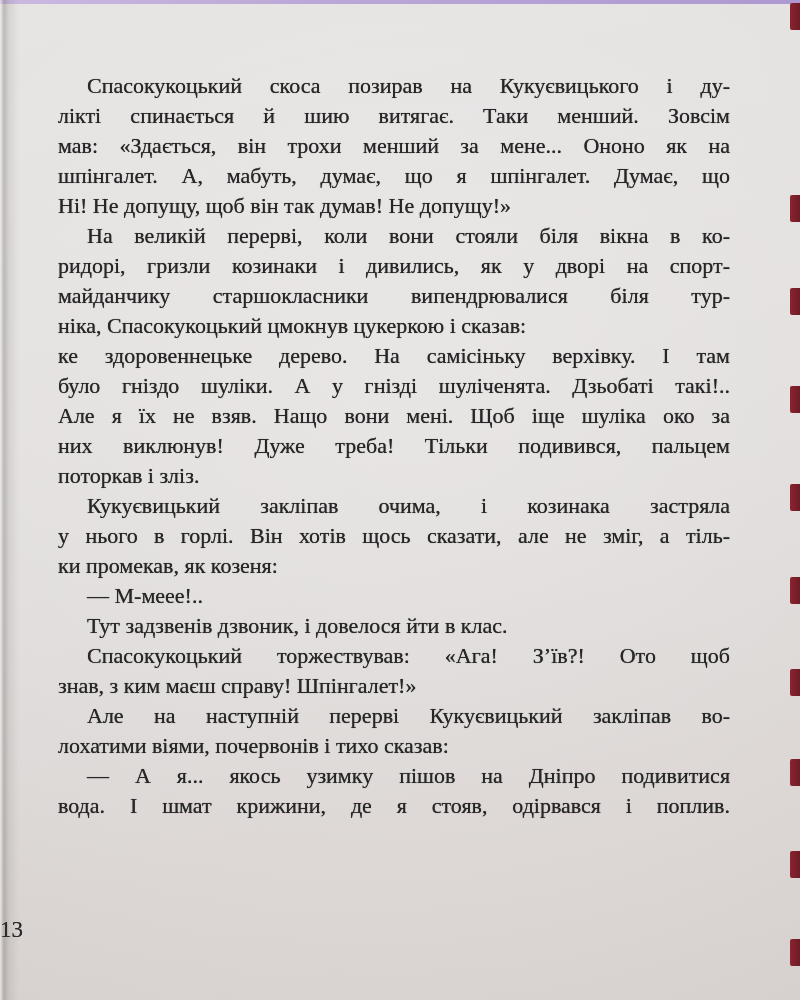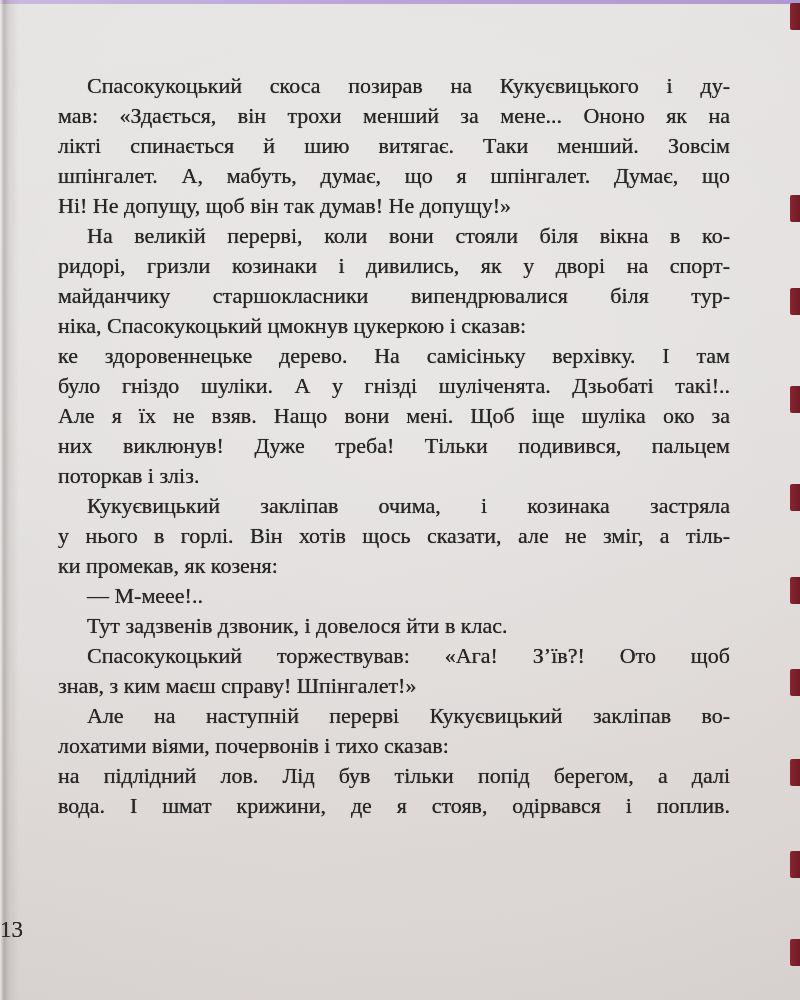--- a/index.html
+++ b/index.html
@@ -64,43 +64,43 @@
 </style>
 </head>
 <body>
 
 <div class="page">
   <div class="top-strip"></div>
   <div class="gutter-shadow"></div>
 
   <div class="text-block" id="text-block">
       <div class="line ind just">Спасокукоцький скоса позирав на Кукуєвицького і ду-</div>
+      <div class="line just">лікті спинається й шию витягає. Таки менший. Зовсім</div>
       <div class="line just">мав: «Здається, він трохи менший за мене... Ононо як на</div>
-      <div class="line just">лікті спинається й шию витягає. Таки менший. Зовсім</div>
       <div class="line just">шпінгалет. А, мабуть, думає, що я шпінгалет. Думає, що</div>
       <div class="line">Ні! Не допущу, щоб він так думав! Не допущу!»</div>
       <div class="line ind just">На великій перерві, коли вони стояли біля вікна в ко-</div>
       <div class="line just">ридорі, гризли козинаки і дивились, як у дворі на спорт-</div>
       <div class="line just">майданчику старшокласники випендрювалися біля тур-</div>
       <div class="line">ніка, Спасокукоцький цмокнув цукеркою і сказав:</div>
       <div class="line just">ке здоровеннецьке дерево. На самісіньку верхівку. І там</div>
       <div class="line just">було гніздо шуліки. А у гнізді шуліченята. Дзьобаті такі!..</div>
       <div class="line just">Але я їх не взяв. Нащо вони мені. Щоб іще шуліка око за</div>
       <div class="line just">них виклюнув! Дуже треба! Тільки подивився, пальцем</div>
       <div class="line">поторкав і зліз.</div>
       <div class="line ind just">Кукуєвицький закліпав очима, і козинака застряла</div>
       <div class="line just">у нього в горлі. Він хотів щось сказати, але не зміг, а тіль-</div>
       <div class="line">ки промекав, як козеня:</div>
       <div class="line ind">— М-меее!..</div>
       <div class="line ind">Тут задзвенів дзвоник, і довелося йти в клас.</div>
       <div class="line ind just">Спасокукоцький торжествував: «Ага! З’їв?! Ото щоб</div>
       <div class="line">знав, з ким маєш справу! Шпінгалет!»</div>
       <div class="line ind just">Але на наступній перерві Кукуєвицький закліпав во-</div>
       <div class="line">лохатими віями, почервонів і тихо сказав:</div>
-      <div class="line just">на підлідний лов. Лід був тільки попід берегом, а далі</div>
+      <div class="line ind just">— А я... якось узимку пішов на Дніпро подивитися</div>
       <div class="line just">вода. І шмат крижини, де я стояв, одірвався і поплив.</div>
     </div>
 
   <div class="page-number">13</div>
 
   <div id="edge-tabs">
       <div class="edge-tab" style="top: 3px;"></div>
       <div class="edge-tab" style="top: 195px;"></div>
       <div class="edge-tab" style="top: 288px;"></div>
       <div class="edge-tab" style="top: 386px;"></div>

